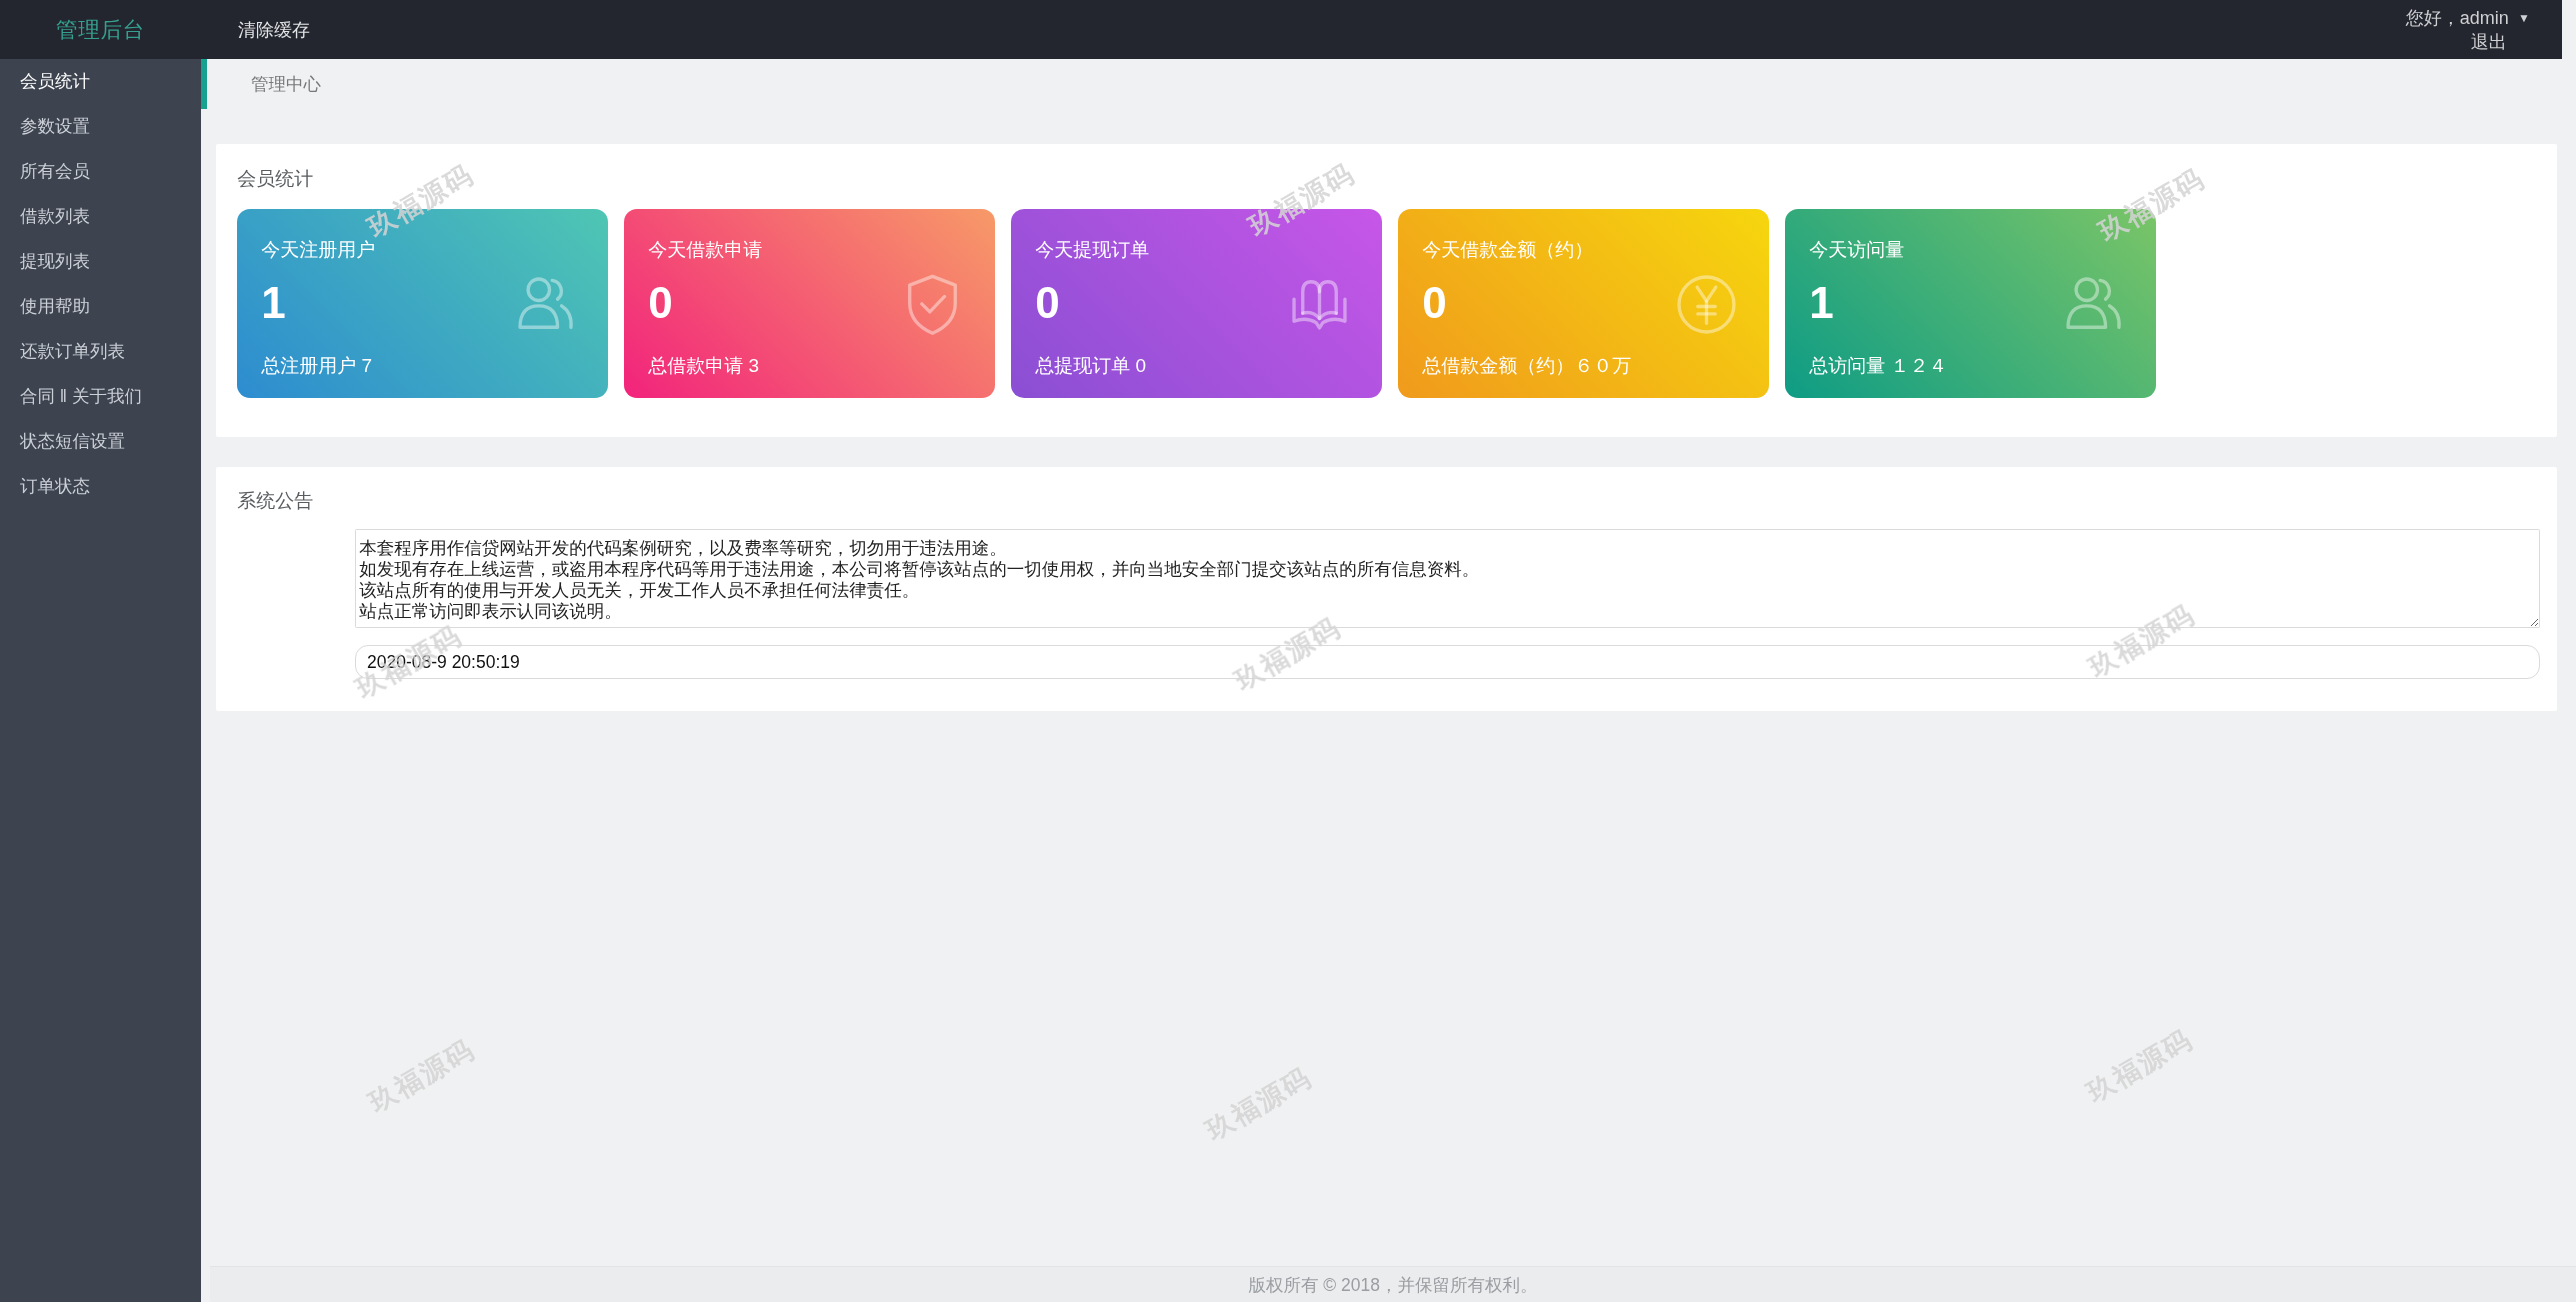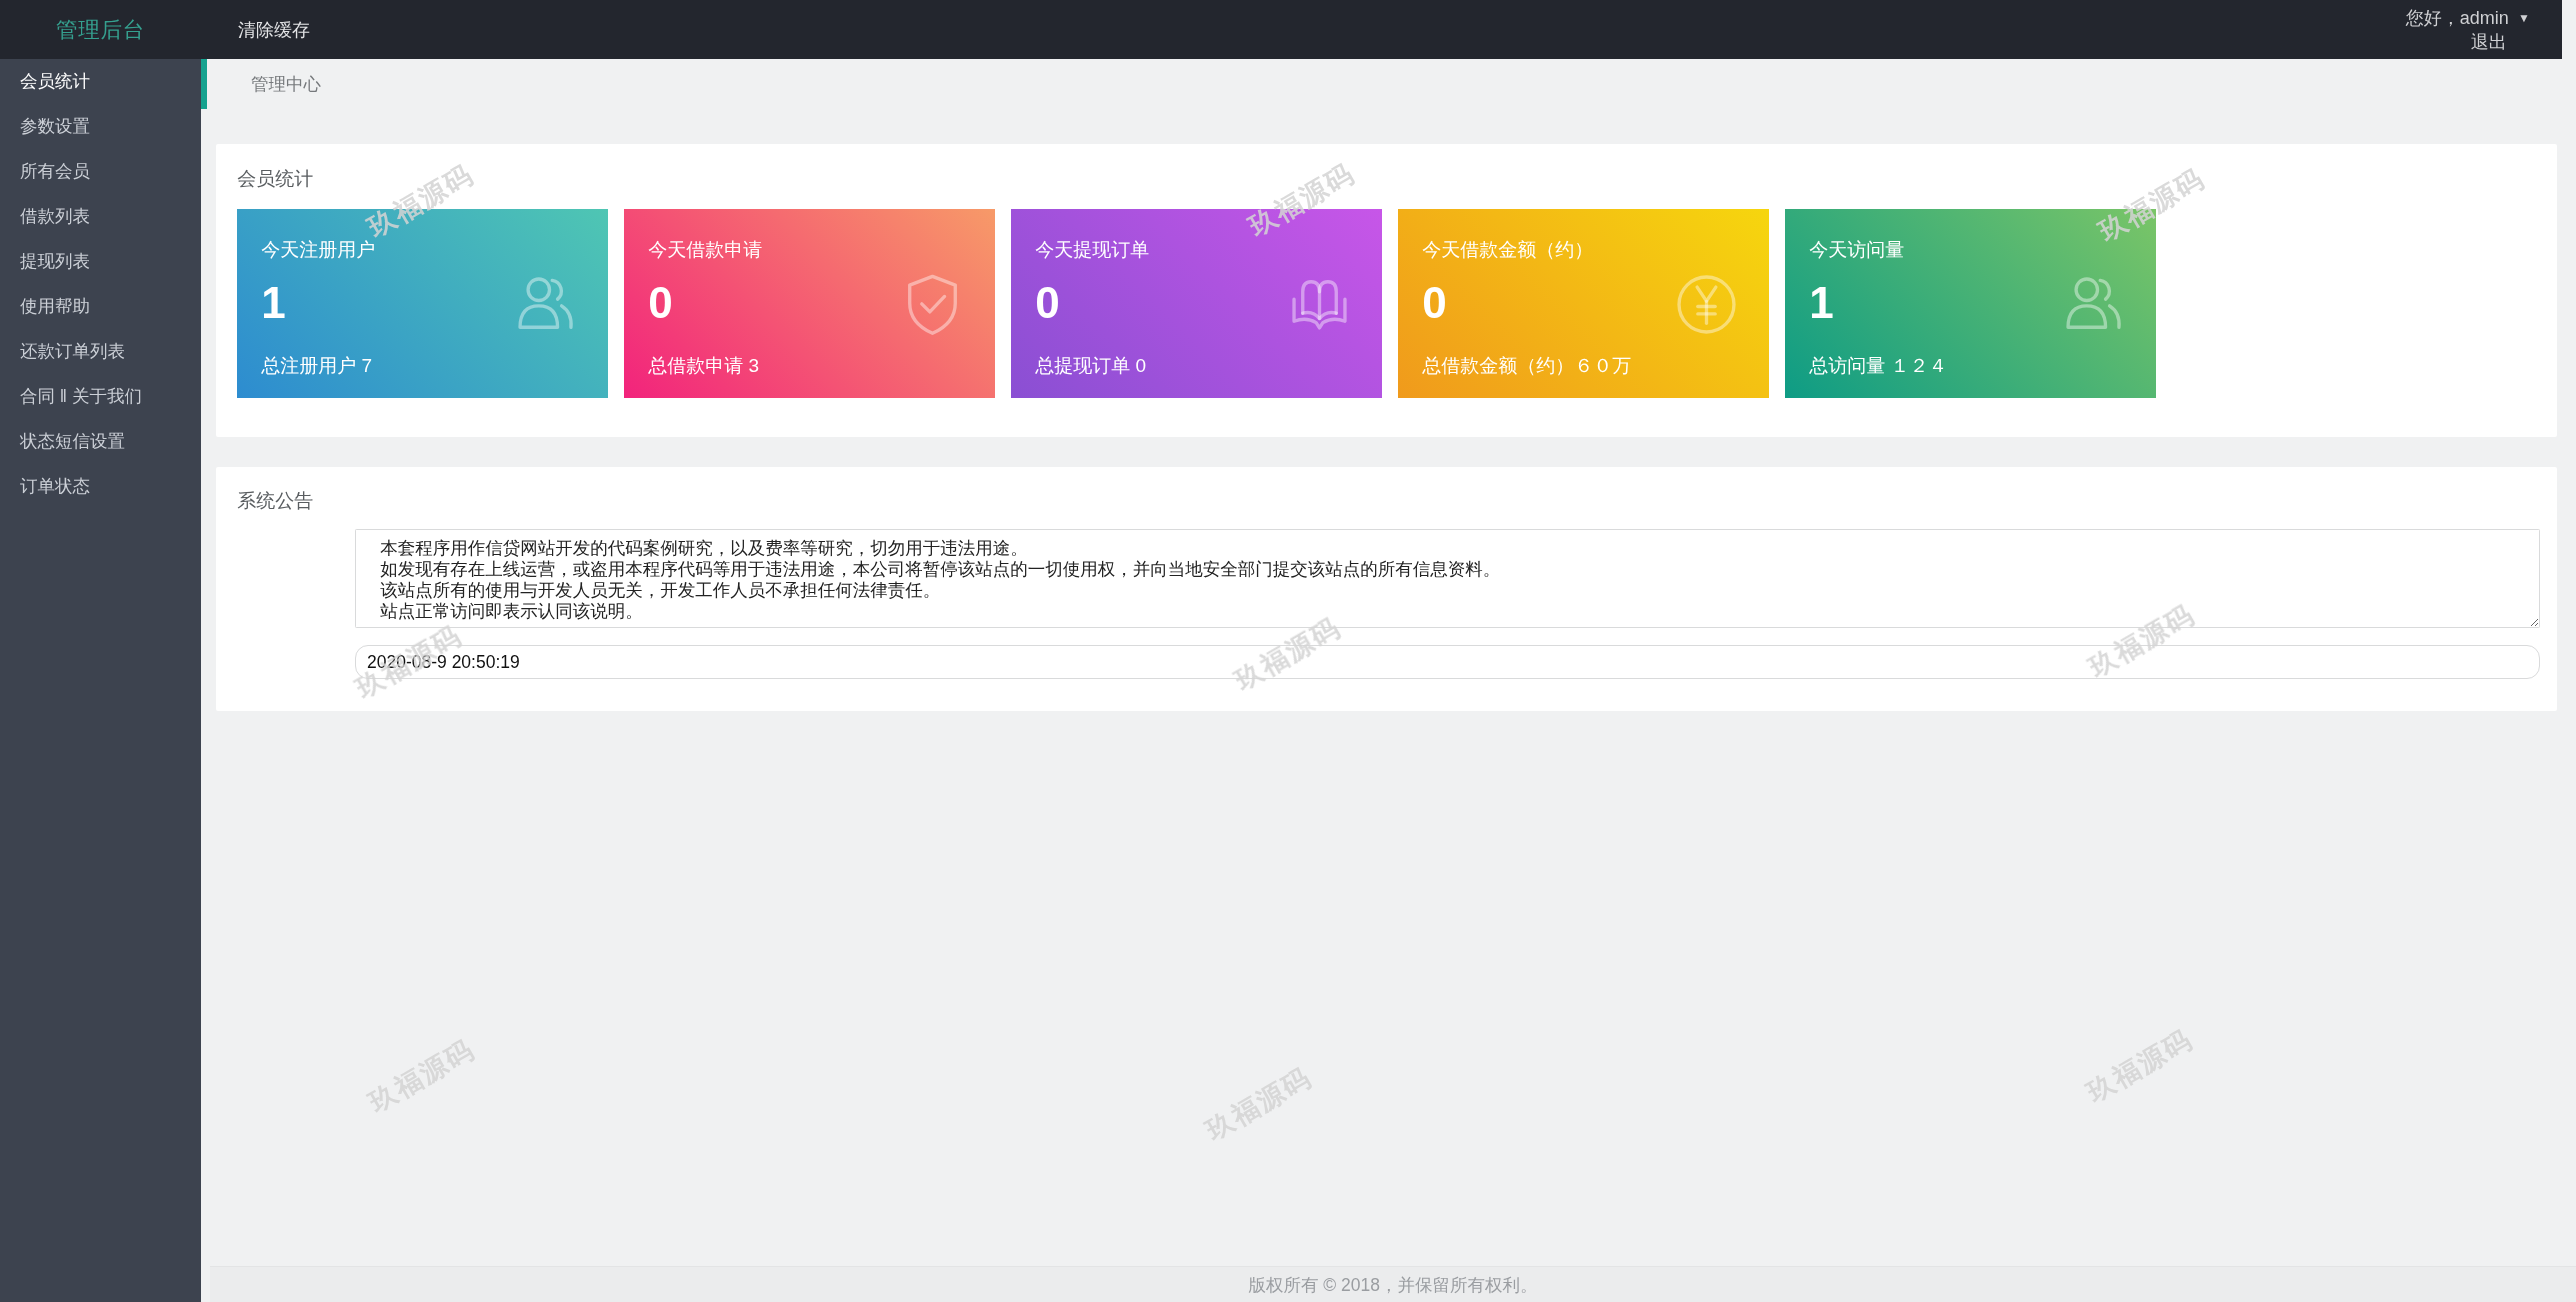--- a/index.html
+++ b/index.html
@@ -49,21 +49,21 @@
     color: #76797c; font-size: 17.5px;
   }
   .panel {
     background: #ffffff; margin: 0 19px 0 14.8px; border-radius: 2px;
     padding: 21.5px 17.5px 24px 21.5px; position: relative;
   }
   .panel-title { font-size: 19px; color: #595d60; }
   .stats-panel { margin-top: 35px; height: 293px; }
   .cards { display: flex; gap: 16px; margin-top: 17.5px; }
   .card {
-    width: 371px; height: 189px; border-radius: 0; position: relative;
+    width: 371px; height: 189px; border-radius: 13px; position: relative;
     color: #fff; padding: 28px 24px; overflow: hidden;
   }
   .card-label { font-size: 19px; }
   .card-value { font-size: 44px; line-height: 47px; font-weight: bold; margin-top: 16px; }
   .card-total { font-size: 19px; margin-top: 27px; }
   .card-icon { position: absolute; right: 29.5px; top: 62px; width: 67px; height: 67px; }
   .card-icon path, .card-icon circle, .card-icon polyline {
     fill: none; stroke: rgba(255,255,255,0.42); stroke-width: 5;
     stroke-linecap: round; stroke-linejoin: round;
   }
@@ -71,21 +71,21 @@
   .g2 { background: linear-gradient(45deg, #f2237c 0%, #f79a68 100%); }
   .g3 { background: linear-gradient(45deg, #8a4fd3 0%, #c756e8 100%); }
   .g4 { background: linear-gradient(45deg, #f09a1c 0%, #f6d60e 100%); }
   .g5 { background: linear-gradient(45deg, #0e9c85 0%, #7ac567 100%); }
 
   .notice-panel { margin-top: 29.5px; height: 244px; }
   .notice-textarea {
     display: block; margin-left: 118px; margin-top: 14.8px;
     width: calc(100% - 118px); height: 99px;
     border: 0.7px solid #d9dadb; border-radius: 1.3px;
-    padding: 8px 24px; font-size: 17.5px; line-height: 21px; color: #222;
+    padding: 8px 3px; font-size: 17.5px; line-height: 21px; color: #222;
     font-family: inherit; resize: vertical; outline: none; background: #fff;
   }
   .notice-date {
     display: block; margin-left: 118px; margin-top: 17.5px;
     width: calc(100% - 118px); height: 34px;
     border: 0.7px solid #d9dadb; border-radius: 13px;
     padding: 0 10.7px; font-size: 17.5px; color: #111;
     font-family: inherit; outline: none; background: #fff;
   }
 

